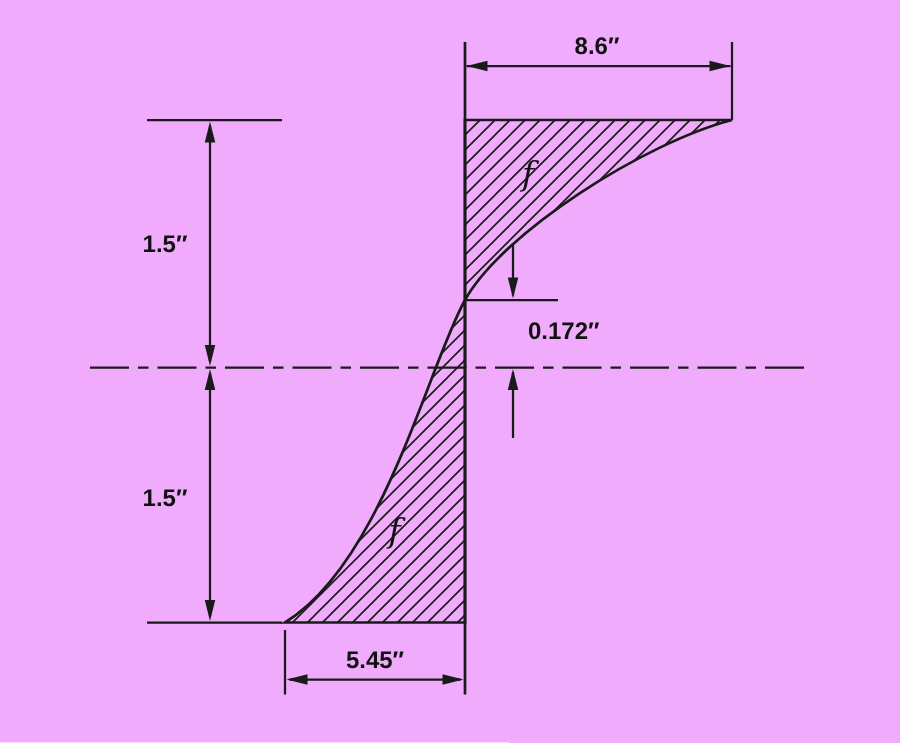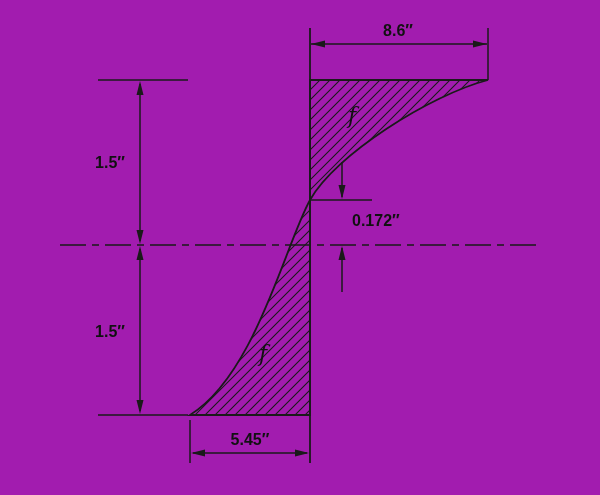--- a/index.html
+++ b/index.html
@@ -4,21 +4,21 @@
 <style>
   html, body {
     margin: 0;
     padding: 0;
     background: #ffffff;
   }
   .stage {
     position: relative;
     width: 600px;
     height: 495px;
-    background: #a21caf;
+    background: #f0abfc;
     font-family: "Liberation Sans", sans-serif;
   }
   svg { display: block; }
   .outline {
     fill: none;
     stroke: #1a1a1a;
     stroke-width: 1.8;
   }
   .region {
     fill: url(#hatch);

